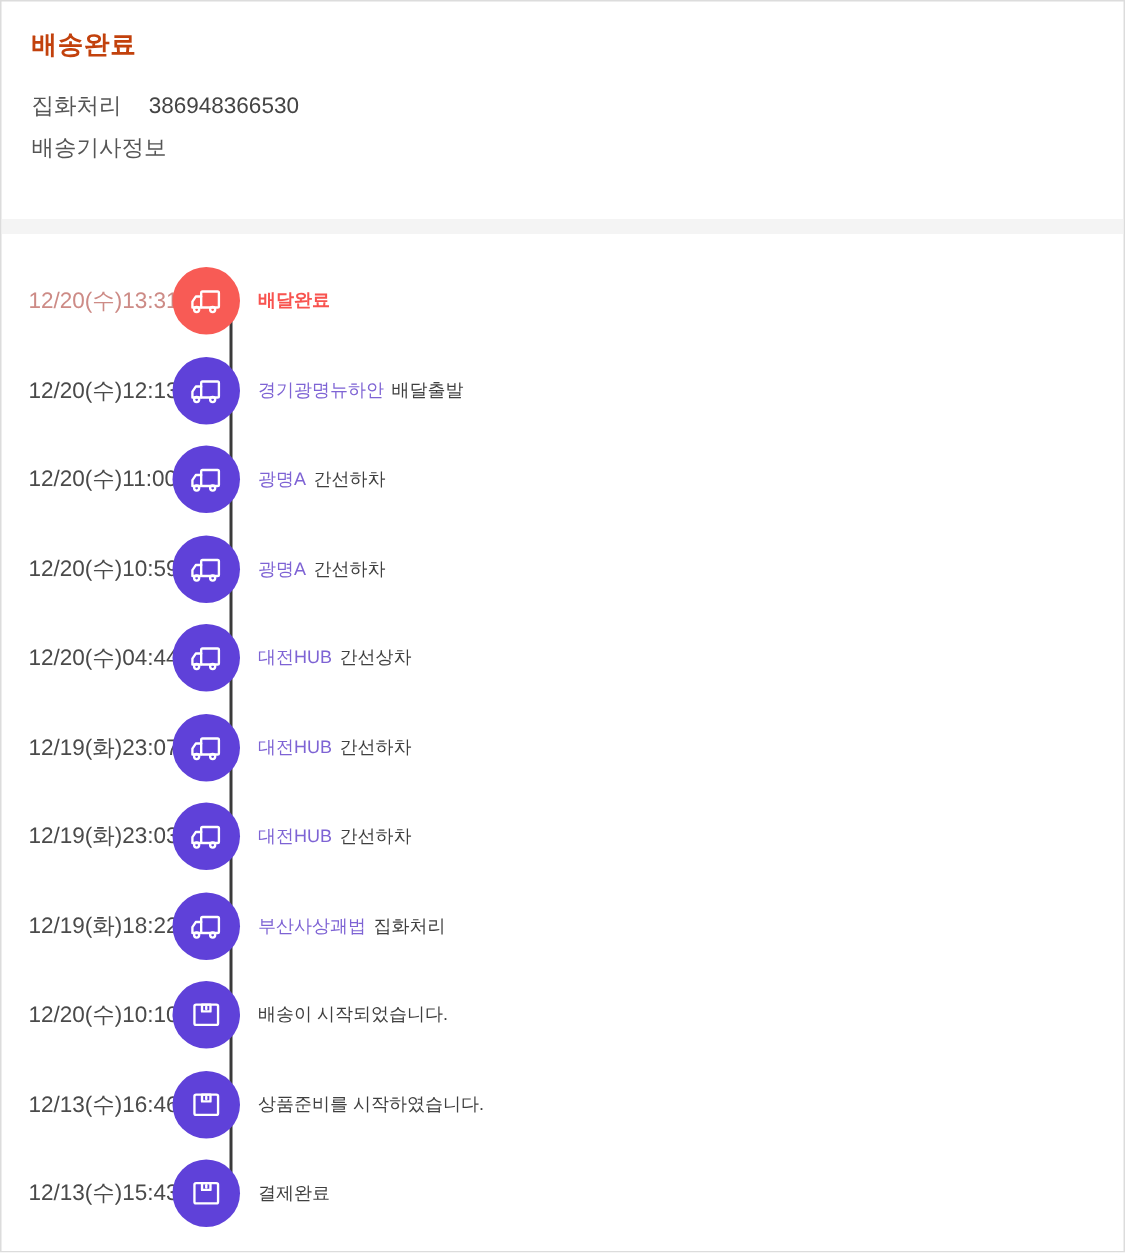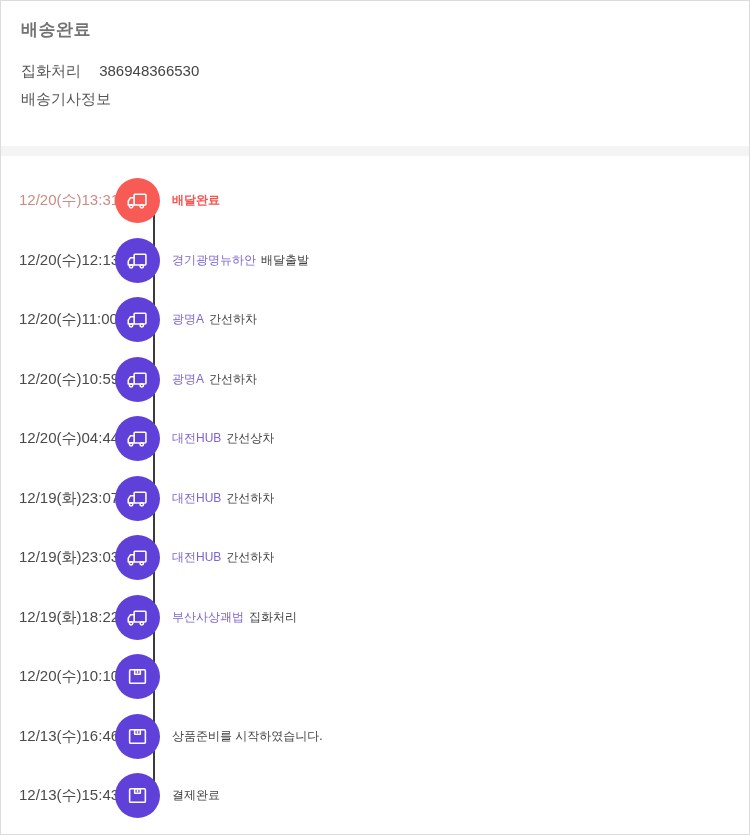--- a/index.html
+++ b/index.html
@@ -7,21 +7,21 @@
   body { font-family: "Liberation Sans", sans-serif; }
   .card {
     width: 750px; height: 835px;
     border: 1px solid #dcdcdc;
     background: #fff;
     overflow: hidden;
     position: relative;
   }
   
   .header { padding: 17px 20px 0 20px; height: 145px; }
-  .title { font-size: 17px; font-weight: bold; color: #737373; margin-bottom: 16px; letter-spacing: 0.5px; }
+  .title { font-size: 17px; font-weight: bold; color: #c2410c; margin-bottom: 16px; letter-spacing: 0.5px; }
   .info-row { font-size: 15px; line-height: 28px; color: #555; }
   .info-label { color: #555; margin-right: 14px; }
   .info-value { color: #444; }
   
   .band { height: 10px; background: #f4f4f4; width: 100%; }
   
   .timeline { position: relative; padding-top: 15px; height: 680px; }
   .connector {
     position: absolute; left: 152px; top: 45px;
     width: 2px; height: 595px; background: #3a3a3a; z-index: 0;
@@ -162,20 +162,21 @@
       </div>
       <div class="t-row">
         <div class="t-date">12/20(수)10:10</div>
         <div class="circle purple">
   <svg width="27" height="27" viewBox="0 0 24 24" fill="none" stroke="#ffffff" stroke-width="1.4" stroke-linejoin="round" stroke-linecap="round">
     <rect x="5" y="6" width="14" height="12" rx="1"></rect>
     <rect x="9.5" y="6" width="5" height="4"></rect>
     <path d="M12 7.2 V8.6"></path>
   </svg>
 </div>
+        <div class="t-label"><span class="loc"></span><span class="status">배송이 시작되었습니다.</span></div>
       </div>
       <div class="t-row">
         <div class="t-date">12/13(수)16:46</div>
         <div class="circle purple">
   <svg width="27" height="27" viewBox="0 0 24 24" fill="none" stroke="#ffffff" stroke-width="1.4" stroke-linejoin="round" stroke-linecap="round">
     <rect x="5" y="6" width="14" height="12" rx="1"></rect>
     <rect x="9.5" y="6" width="5" height="4"></rect>
     <path d="M12 7.2 V8.6"></path>
   </svg>
 </div>

